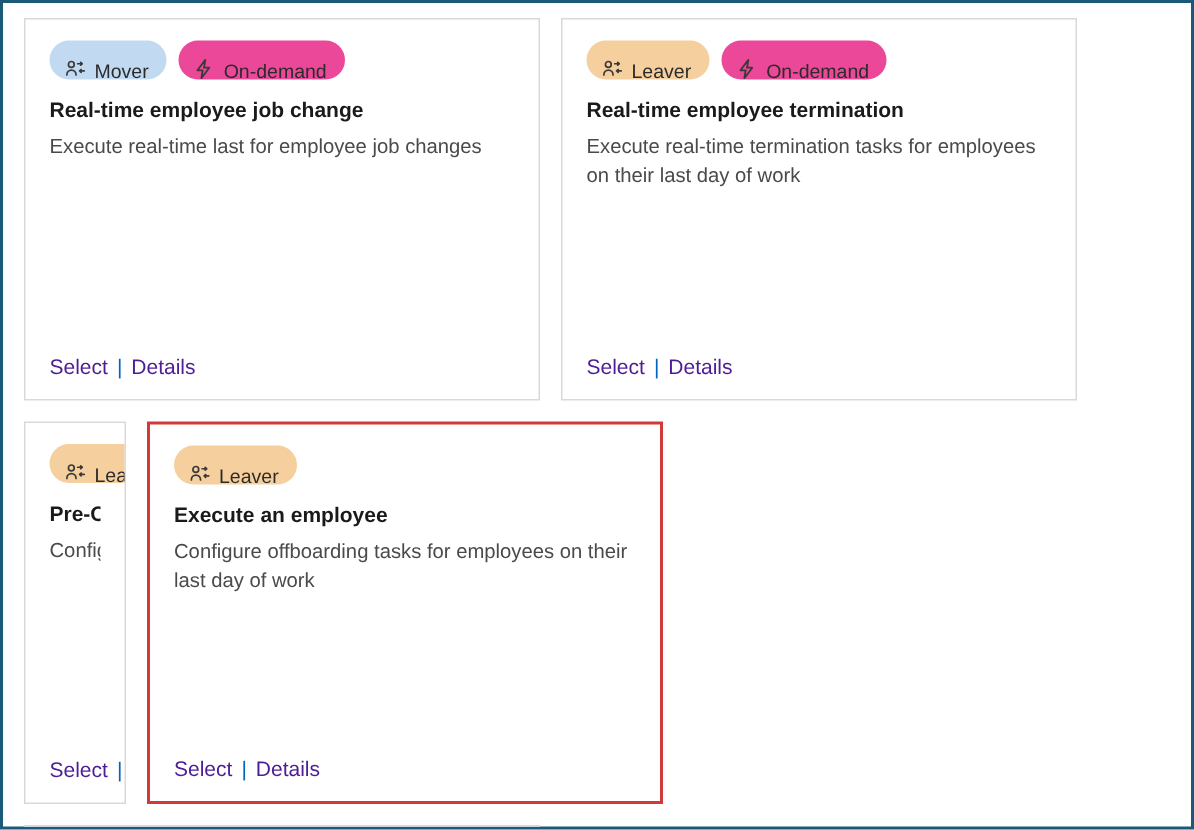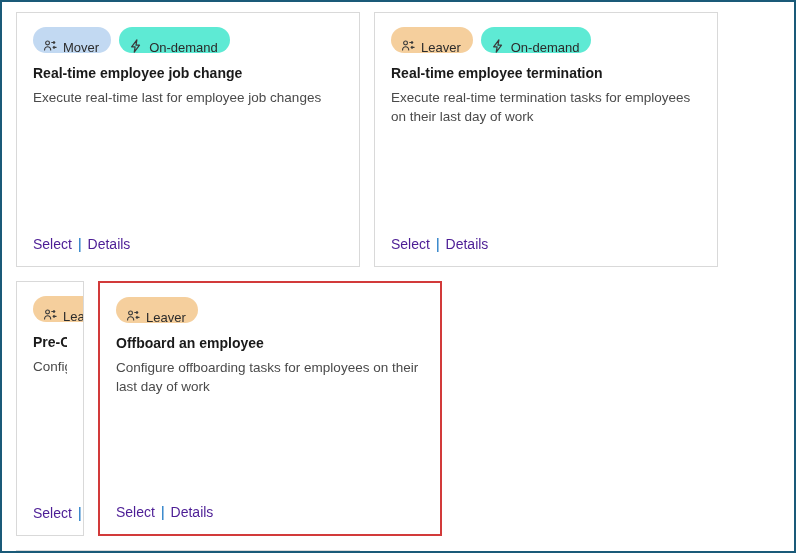--- a/index.html
+++ b/index.html
@@ -49,21 +49,21 @@
     align-items: center;
     gap: 6px;
     font-size: 13px;
     padding: 18px 12px 4px 10px;
     border-radius: 16px;
     color: #2b2b2b;
     height: 26px;
   }
   .pill-mover   { background: #c2d9f2; }
   .pill-leaver  { background: #f5cf9d; }
-  .pill-ondemand{ background: #5eead4; text-align: right; }
+  .pill-ondemand{ background: #ec4899; text-align: right; }
   .pill svg {
     width: 14px;
     height: 14px;
     flex-shrink: 0;
   }
   .card-title {
     font-size: 14px;
     font-weight: 700;
     color: #1a1a1a;
     margin-bottom: 8px;
@@ -178,21 +178,21 @@
         <span class="pill pill-leaver">
           <span><svg viewBox="0 0 16 16" fill="none" stroke="#3a3a3a" stroke-width="1.3" stroke-linecap="round" stroke-linejoin="round">
               <circle cx="5.2" cy="4.5" r="2.2"></circle>
               <path d="M1.8 12.5c0-2.2 1.6-3.7 3.5-3.7s3.5 1.5 3.5 3.7"></path>
               <path d="M10 4 h3.3 M12.3 2.9 13.5 4 12.3 5.1"></path>
               <path d="M15 9.5 h-3.3 M12.7 8.4 11.5 9.5 12.7 10.6"></path>
             </svg></span>
           <span>Leaver</span>
         </span>
       </div>
-      <div class="card-title">Offboard an employee</div>
+      <div class="card-title">Execute an employee</div>
       <div class="card-desc">Configure offboarding tasks for employees on their last day of work</div>
       <div class="actions">
         <a>Select</a>
         <span class="sep">|</span>
         <a>Details</a>
       </div>
     </div>
     <div class="card"></div>
   </div>
 

